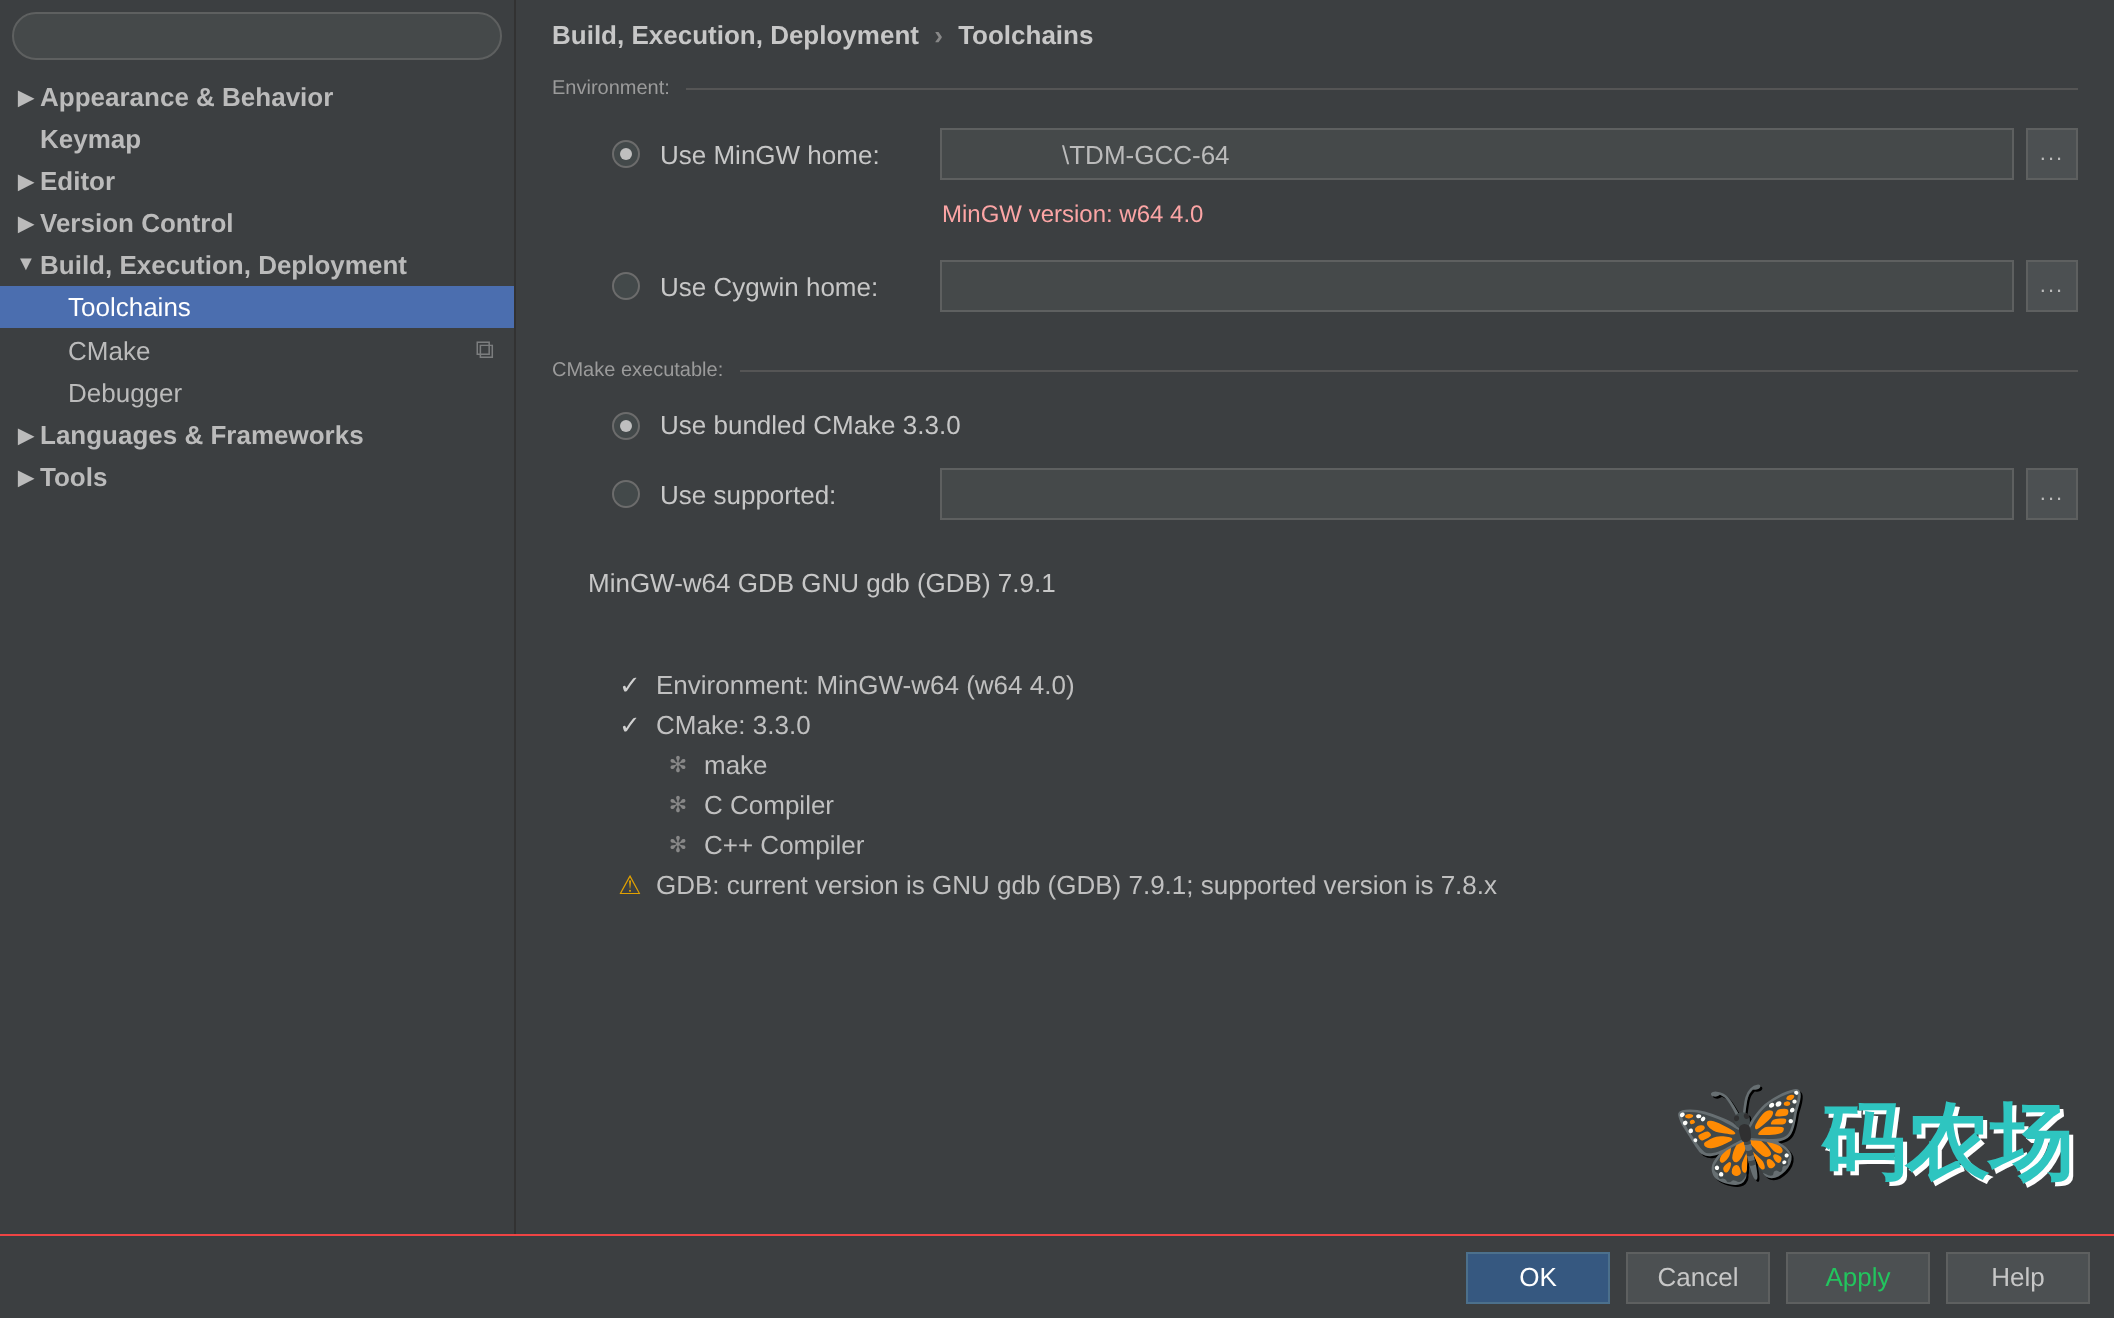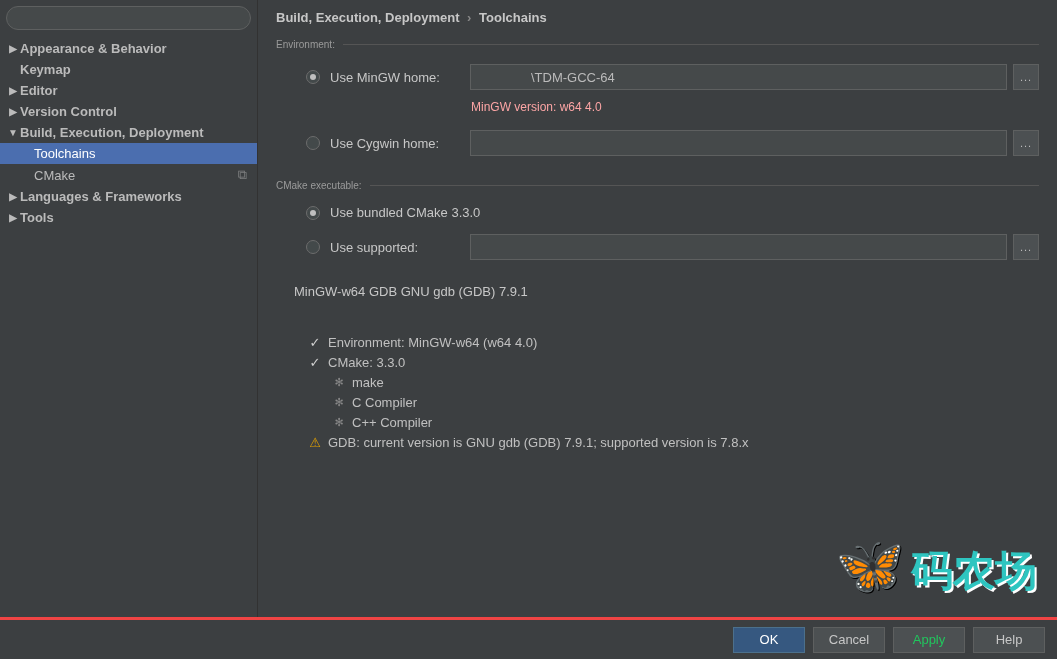--- a/index.html
+++ b/index.html
@@ -91,21 +91,21 @@
   .gap { height: 18px; }
   .status-row {
     margin-left: 30px; margin-bottom: 5px; display:flex; align-items:center;
     color:#c0c0c0;
   }
   .status-row .icon { width:18px; display:inline-block; text-align:center; margin-right:4px; }
   .check { color:#d0d0d0; }
   .spin { color:#888; font-size: 11px;}
   .warn { color:#e2a100; }
   .bottom-bar {
-    height: 42px; border-top: 3px solid #ef4444;
+    height: 42px; border-top: 1px solid #ef4444;
     display:flex; align-items:center; justify-content:flex-end;
     padding: 0 12px; gap: 8px; background:#3c3f41;
   }
   .btn {
     min-width: 72px; height: 26px; padding: 0 14px;
     background:#4c5052; border:1px solid #5e6060; color:#c7c7c7;
     display:flex; align-items:center; justify-content:center; cursor:pointer;
     font-size: 13px;
   }
   .btn.primary { background:#365880; border-color:#4c708c; color:#fff; }
@@ -165,20 +165,23 @@
             <span class="arrow">▼</span>
             <span>Build, Execution, Deployment</span>
           </div>
         <div class="tree-item child selected">
             <span>Toolchains</span>
           </div>
         <div class="tree-item child">
             <span>CMake</span>
             <span class="copy-icon">⧉</span>
           </div>
+        <div class="tree-item child">
+            <span>Debugger</span>
+          </div>
         <div class="tree-item bold">
             <span class="arrow">▶</span>
             <span>Languages &amp; Frameworks</span>
           </div>
         <div class="tree-item bold">
             <span class="arrow">▶</span>
             <span>Tools</span>
           </div>
       </div>
     </div>

